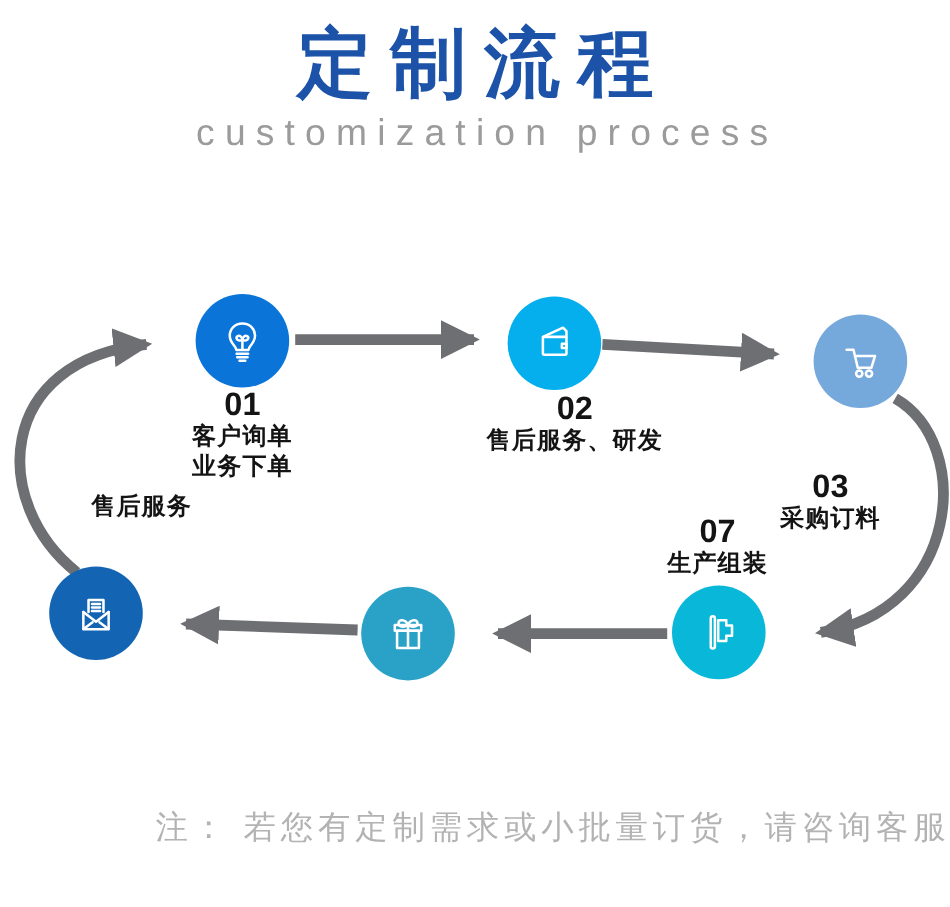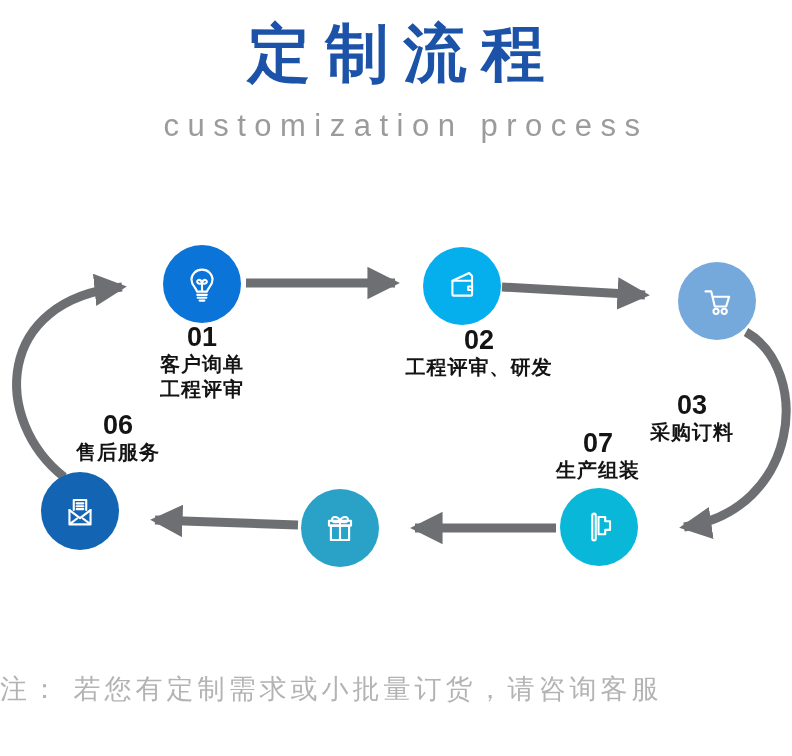--- a/index.html
+++ b/index.html
@@ -7,34 +7,34 @@
     width:792px;height:756px;background:#ffffff;position:relative;overflow:hidden;
     font-family:"Liberation Sans","DejaVu Sans",sans-serif;
   }
   .header{position:absolute;top:14px;left:0;width:792px;text-align:center;}
   .title{
     font-size:63px;font-weight:900;color:var(--c-title,#1c53a8);
     letter-spacing:15px;padding-left:15px;line-height:1.25;
   }
   .subtitle{
     font-size:31px;font-weight:400;color:var(--c-subtitle,#9b9b9b);
-    letter-spacing:8.5px;padding-left:20px;margin-top:15px;
+    letter-spacing:8.5px;padding-left:20px;margin-top:0px;
   }
   .diagram{position:absolute;left:0;top:0;width:792px;height:578px;}
   svg.arrows{position:absolute;left:0;top:0;z-index:1;}
   .node{
     position:absolute;width:78px;height:78px;border-radius:50%;z-index:2;
     display:flex;align-items:center;justify-content:center;background:#1266b4;
   }
   .node svg{display:block;}
   .step-label{position:absolute;z-index:3;transform:translateX(-50%);text-align:center;white-space:nowrap;}
   .step-num{font-size:27px;font-weight:700;color:var(--c-label,#141414);line-height:1.12;}
   .step-line{font-size:20px;font-weight:600;color:var(--c-label,#141414);line-height:1.22;letter-spacing:1px;text-align:right;}
   .note{
-    position:absolute;top:671px;left:0;width:792px;text-align:left;
+    position:absolute;top:671px;left:0;width:792px;text-align:right;
     font-size:27px;color:var(--c-note,#b3b3b3);letter-spacing:4px;font-weight:400;z-index:2;
   }
 </style>
 </head>
 <body>
 
 <div class="header">
   <div class="title">定制流程</div>
   <div class="subtitle">customization process</div>
 </div>
@@ -62,33 +62,33 @@
       <path d="M24 9c6.6 0 11 4.9 11 10.4 0 3.6-1.7 6.1-3.4 8.2-1.2 1.5-2.1 2.6-2.4 4.4H18.8c-.3-1.8-1.2-2.9-2.4-4.4-1.7-2.1-3.4-4.6-3.4-8.2C13 13.9 17.4 9 24 9z"></path>
       <path d="M24 31v-8"></path>
       <path d="M24 23c-1.4 1.3-4.4 1-5-.9-.6-1.9 1.9-3.2 3.5-1.9 1 .8 1.5 1.8 1.5 2.8z"></path>
       <path d="M24 23c1.4 1.3 4.4 1 5-.9.6-1.9-1.9-3.2-3.5-1.9-1 .8-1.5 1.8-1.5 2.8z"></path>
       <path d="M19 35.3h10M19.5 38.3h9M21.5 41.3h5"></path>
     </svg>
   </div>
   <div class="step-label" style="left:202px;top:322px;">
     <div class="step-num">01</div>
     <div class="step-line">客户询单</div>
-    <div class="step-line">工程评审</div>
+    <div class="step-line">业务下单</div>
   </div>
 
   <div class="node" style="left: 423px; top: 247px; background: rgb(5, 174, 236);">
     <svg width="46" height="46" viewBox="0 0 48 48" fill="none" stroke="#fff" stroke-width="2.2" stroke-linecap="round" stroke-linejoin="round">
       <path d="M14 18.5 L31.5 10.5 L34.5 13.5 L34.5 18.5"></path>
       <rect x="14" y="18.5" width="20.5" height="15.5" rx="1.2"></rect>
       <rect x="30.5" y="24.5" width="4" height="3.6"></rect>
     </svg>
   </div>
   <div class="step-label" style="left:467px;top:325px;margin-left:12px;">
     <div class="step-num">02</div>
-    <div class="step-line">工程评审、研发</div>
+    <div class="step-line">售后服务、研发</div>
   </div>
 
   <div class="node" style="left: 678px; top: 262px; background: rgb(117, 169, 219);">
     <svg width="46" height="46" viewBox="0 0 48 48" fill="none" stroke="#fff" stroke-width="2.2" stroke-linecap="round" stroke-linejoin="round">
       <path d="M12 14h6l3.7 15.7h11.8l3.2-10.2H19.8"></path>
       <circle cx="23" cy="34.8" r="2.7"></circle>
       <circle cx="31.5" cy="34.8" r="2.7"></circle>
     </svg>
   </div>
   <div class="step-label" style="left:692px;top:346px;margin-top:44px;">
@@ -120,19 +120,18 @@
   <div class="node" style="left: 41px; top: 472px; background: rgb(19, 101, 179);">
     <svg width="46" height="46" viewBox="0 0 48 48" fill="none" stroke="#fff" stroke-width="2.2" stroke-linecap="round" stroke-linejoin="round">
       <path d="M17.5 23V12.5h13V23"></path>
       <path d="M20.5 16h7M20.5 19h7M20.5 22h7"></path>
       <path d="M13 23v15h22V23"></path>
       <path d="M13 23l11 8.5L35 23"></path>
       <path d="M13.5 37.5 21 31.8M34.5 37.5 27 31.8"></path>
     </svg>
   </div>
   <div class="step-label" style="left:118px;top:410px;">
-    <div class="step-num">06</div>
     <div class="step-line">售后服务</div>
   </div>
 
 </div>
 
 <div class="note">注： 若您有定制需求或小批量订货，请咨询客服</div>
 
 </body></html>

